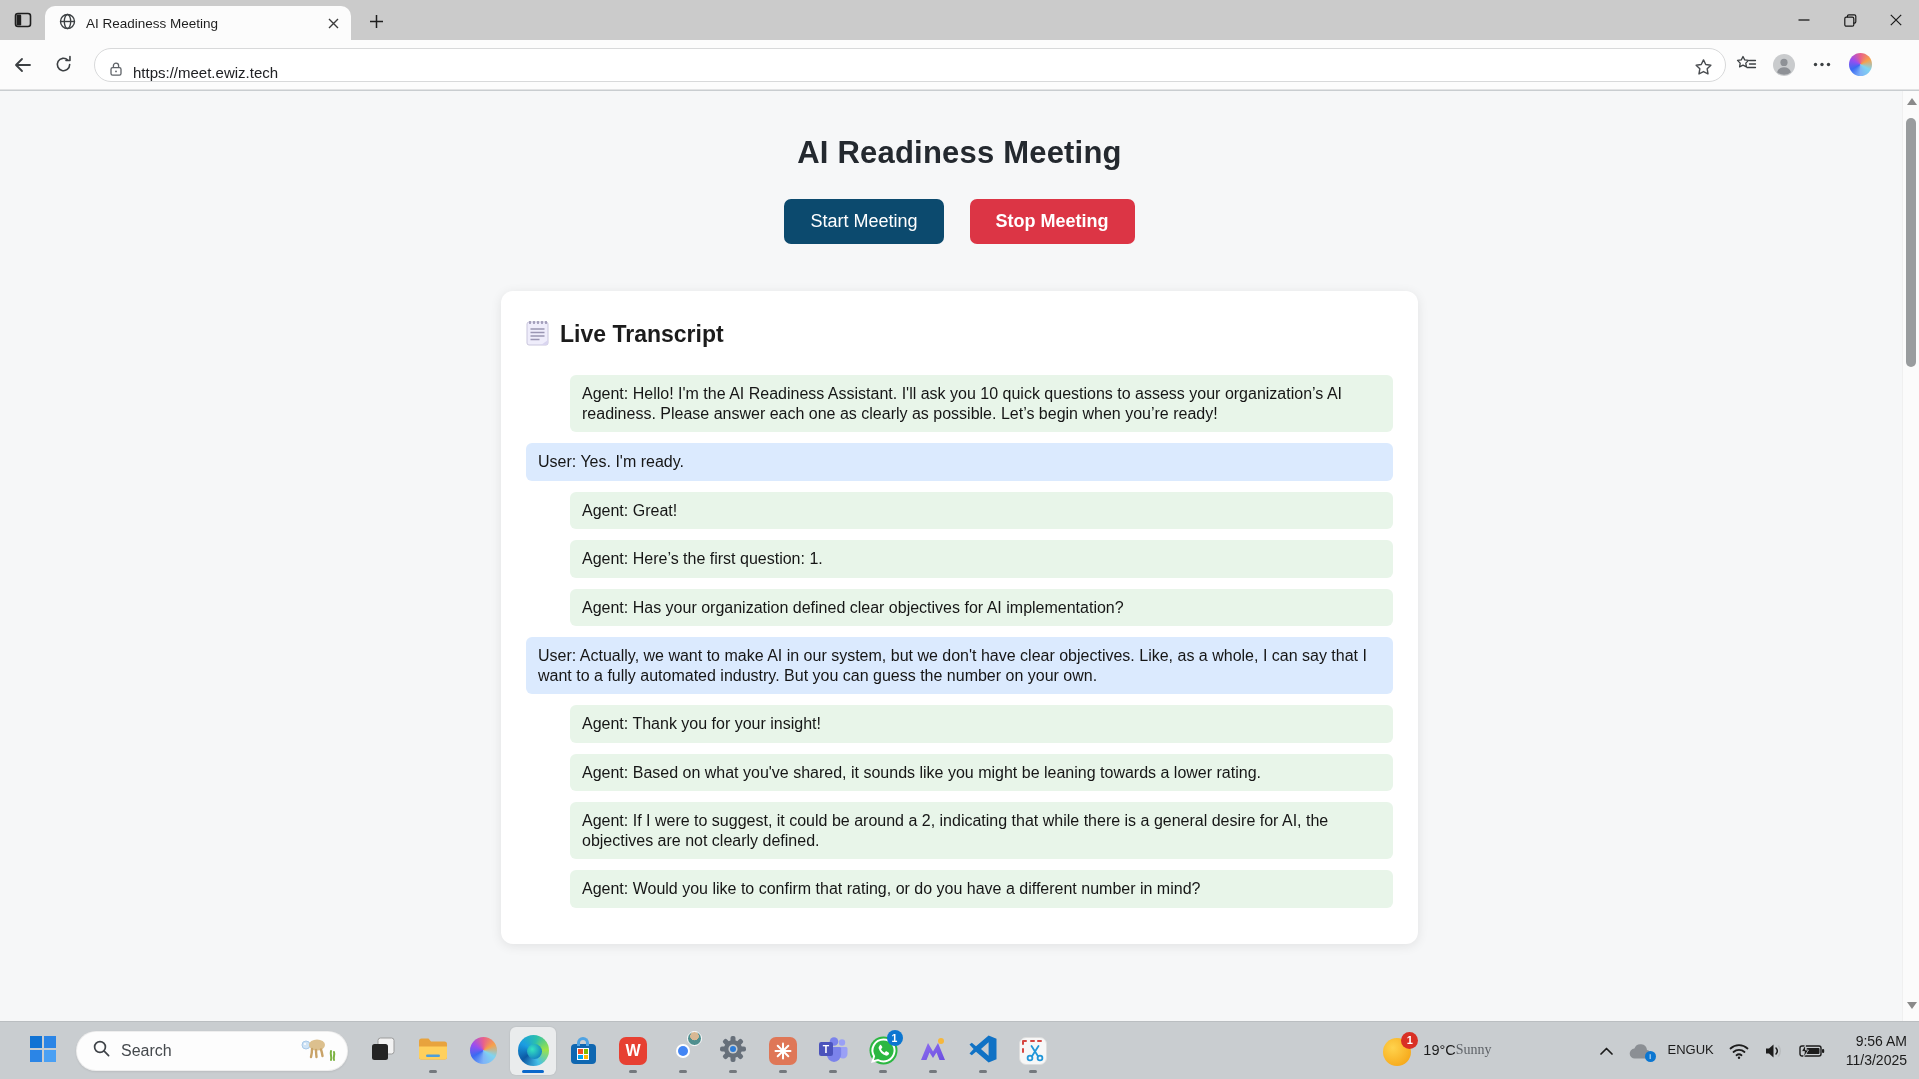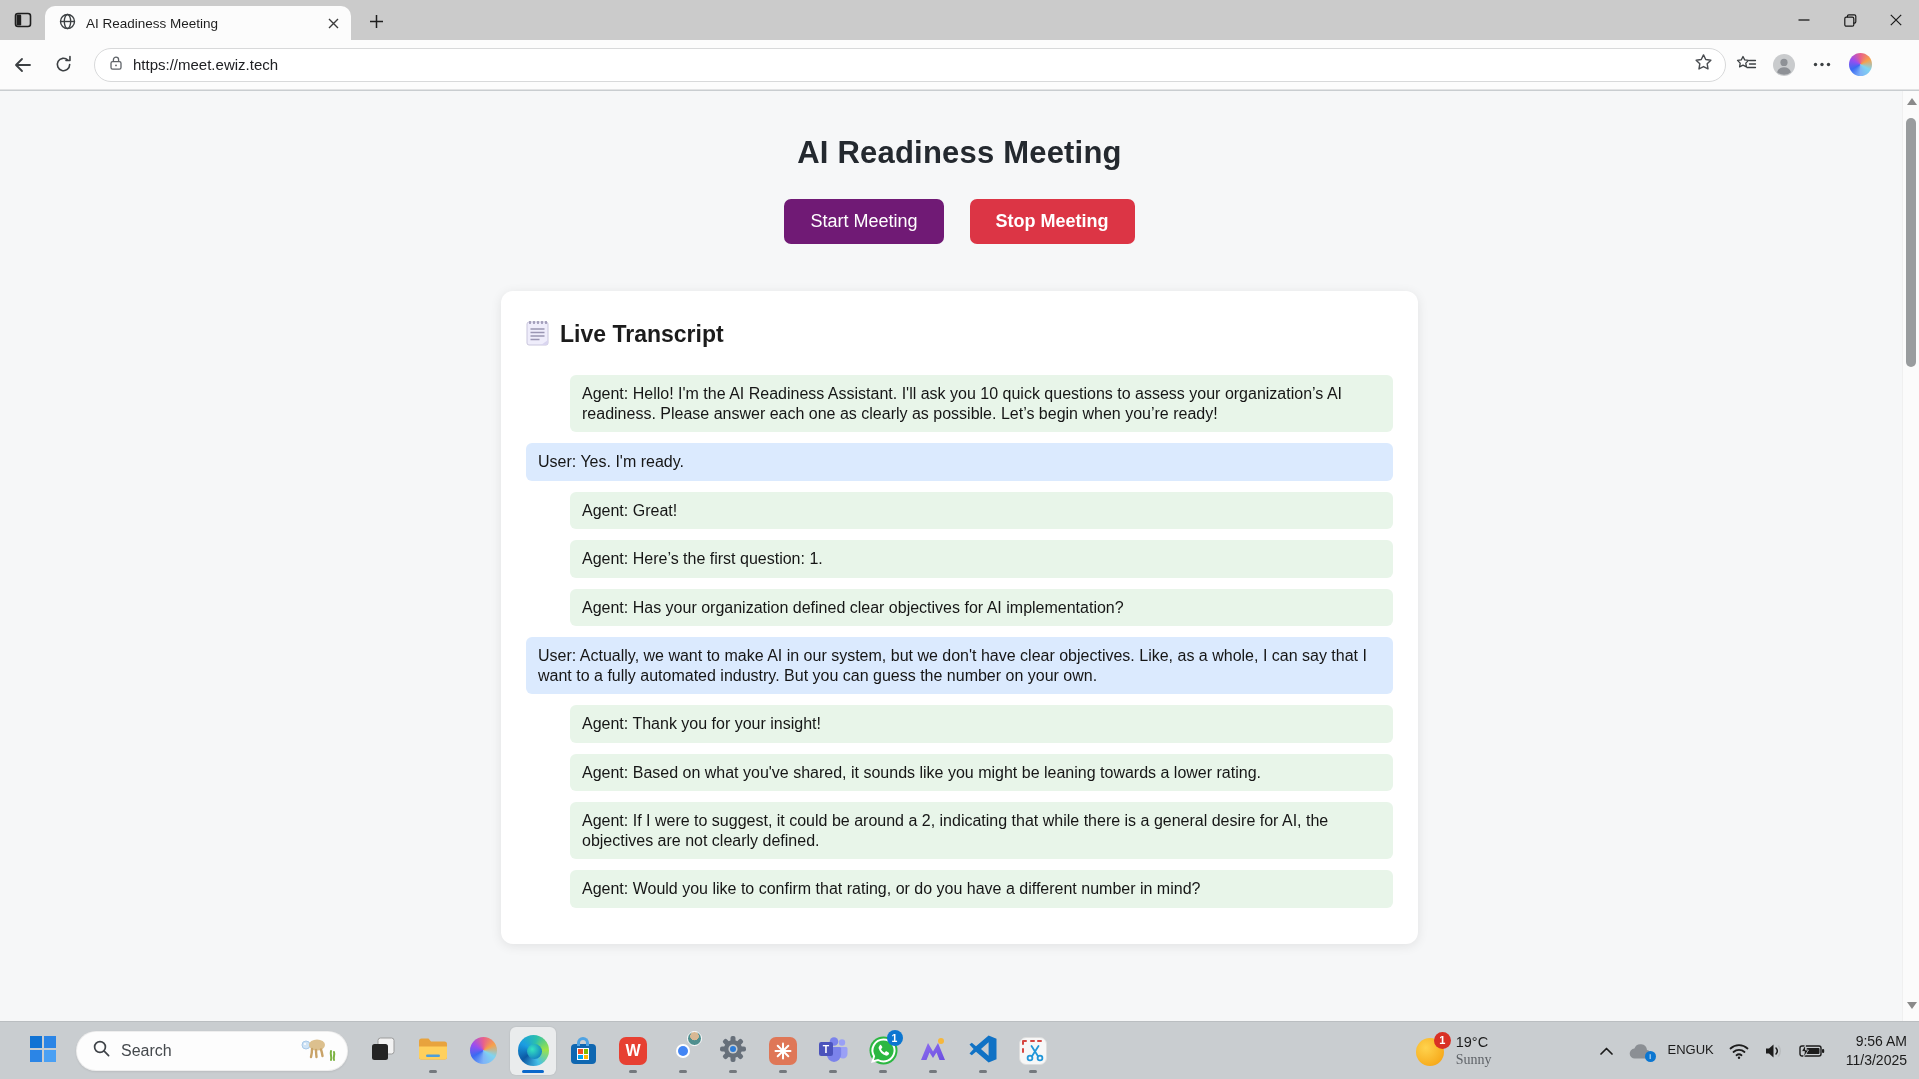--- a/index.html
+++ b/index.html
@@ -13,31 +13,31 @@
   .tab { position:absolute; left:45px; top:6px; width:306px; height:34px; background:#fcfcfc; border-radius:10px 10px 0 0; display:flex; align-items:center; padding:0 8px 0 14px; }
   .tab-title { flex:1; font-size:13.5px; color:#1f1f1f; white-space:nowrap; overflow:hidden; margin-left:10px; }
   .tab-close { width:20px; height:20px; display:flex; align-items:center; justify-content:center; border-radius:4px; color:#3c3c3c; }
   .new-tab { position:absolute; left:364px; top:9px; width:24px; height:24px; display:flex; align-items:center; justify-content:center; border-radius:4px; }
   .win-controls { position:absolute; right:0; top:0; height:40px; display:flex; }
   .win-btn { width:46px; height:40px; display:flex; align-items:center; justify-content:center; }
 
   
   .toolbar { position:absolute; top:40px; left:0; right:0; height:50px; background:#fcfcfc; border-bottom:1px solid #e2e3e4; display:flex; align-items:center; }
   .nav-btn { width:34px; height:34px; margin-left:6px; display:flex; align-items:center; justify-content:center; border-radius:6px; }
-  .omnibox { margin-left:14px; width:1632px; height:34px; background:#fff; border:1px solid #d8d9da; border-radius:17px; display:flex; align-items:center; padding:0 12px 0 14px; }
+  .omnibox { margin-left:14px; width:1632px; height:34px; background:#fff; border:1px solid #d8d9da; border-radius:17px; display:flex; align-items:flex-end; padding:0 12px 0 14px; }
   .url-text { font-size:15px; color:#202124; margin-left:10px; flex:1; }
   .toolbar-right { display:flex; align-items:center; margin-left:8px; gap:14px; }
   .tb-icon { width:24px; height:24px; display:flex; align-items:center; justify-content:center; border-radius:5px; }
 
   
   .viewport { position:absolute; top:91px; bottom:58px; left:0; right:0; background:#f6f7f8; overflow:hidden; }
   .page-title { margin-top:44px; text-align:center; font-size:31px; font-weight:bold; color:#24292f; letter-spacing:.2px; }
   .btn-row { margin-top:28px; display:flex; justify-content:center; gap:26px; }
   .meet-btn { border:none; border-radius:7px; color:#fff; font-size:18px; font-family:"Liberation Sans",sans-serif; padding:12px 26px; cursor:pointer; }
-  .btn-start { background:#701a75; }
+  .btn-start { background:#0c4a6e; }
   .btn-stop { background:#dc3545;font-weight:bold; }
   .card { width:917px; margin:47px auto 0; background:#ffffff; border-radius:12px; box-shadow:0 2px 12px rgba(0,0,0,.09); padding:28px 25px 25px; }
   .card-head { display:flex; align-items:center; gap:11px; }
   .card-head h2 { font-size:23px; font-weight:bold; color:#1c1c1c; }
   .messages { margin-top:25px; }
   .msg { font-size:16px; line-height:1.22; color:#161616; padding:9px 12px; border-radius:6px; margin-bottom:11px; }
   .msg.agent { background:#e8f5e9;margin-left:44px; }
   .msg.user  { background:#dbeafe; }
 
   
@@ -54,21 +54,21 @@
   .tb-btn.active .dash { width:22px; background:#0b68cb; }
   .search-pill { width:272px; height:40px; background:#fdfdfd; border:1px solid rgba(0,0,0,.06); border-radius:20px; display:flex; align-items:center; padding:0 10px 0 16px; margin:0 10px 0 8px; box-shadow:0 1px 2px rgba(0,0,0,.08); cursor:pointer; }
   .search-label { font-size:16px; color:#45494d; margin-left:11px; flex:1; }
   .rounded-sq { border-radius:7px; display:flex; align-items:center; justify-content:center; }
 
   
   .weather { margin-left:auto; display:flex; align-items:center; gap:8px; margin-right:108px; cursor:pointer; }
   .sun-wrap { position:relative; width:32px; height:32px; }
   .sun { position:absolute; left:0; bottom:1px; width:28px; height:28px; border-radius:50%; background:radial-gradient(circle at 35% 35%, #ffd34d, #f49d0c); }
   .weather-badge { position:absolute; right:-3px; top:-3px; width:17px; height:17px; border-radius:50%; background:#d93025; color:#fff; font-size:11px; font-weight:bold; display:flex; align-items:center; justify-content:center; }
-  .weather-text { display:flex; flex-direction:column; line-height:1.25; }
+  .weather-text { display:flex; flex-direction:row; line-height:1.25; }
   .weather-temp { font-size:14.5px; color:#1b1b1b; }
   .weather-cond { font-size:14px; color:#5f6368;font-family:Liberation Serif, serif; }
 
   
   .tray { display:flex; align-items:center; gap:15px; }
   .tray-item { display:flex; align-items:center; justify-content:center; cursor:pointer; }
   .lang { font-size:13px; color:#1b1b1b; text-align:center; line-height:1.15; }
   .clock { text-align:right; font-size:14px; color:#1b1b1b; line-height:1.3; margin-left:6px; cursor:pointer; }
 
   

